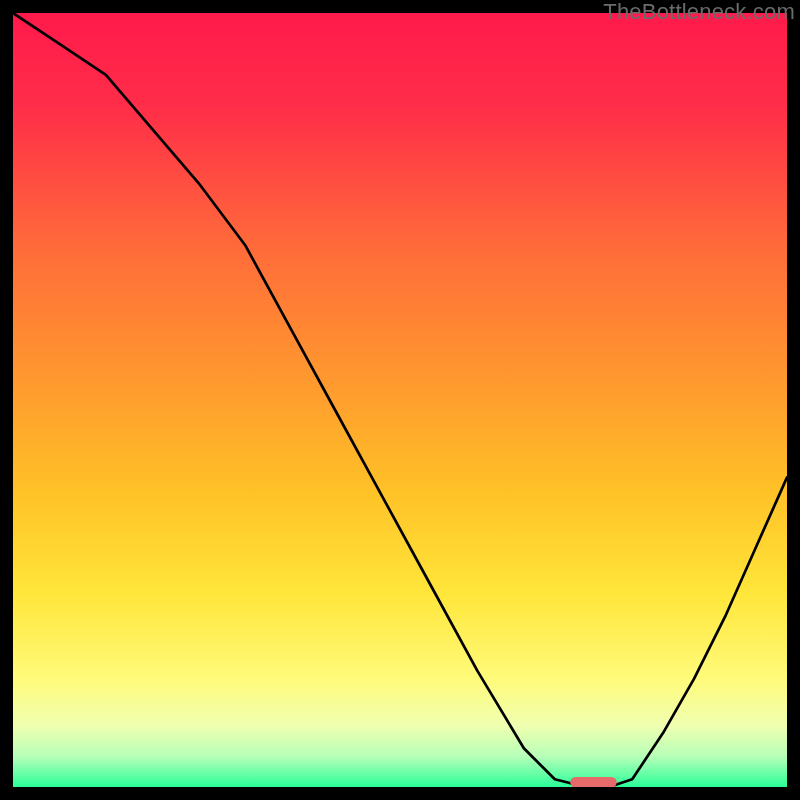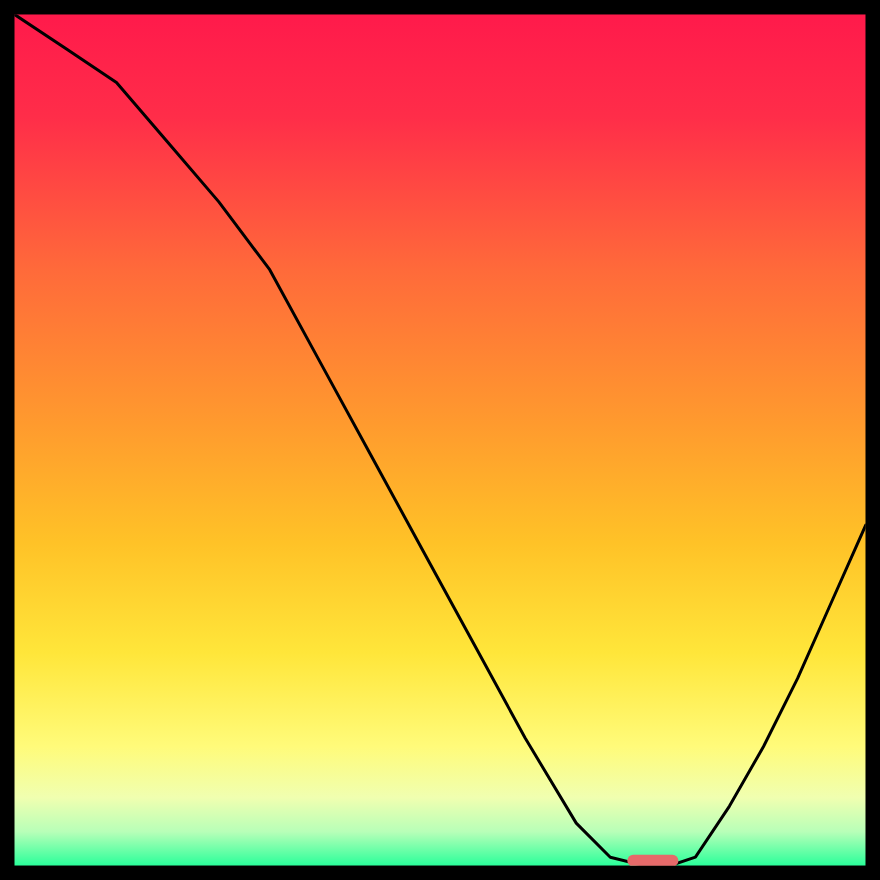--- a/index.html
+++ b/index.html
@@ -52,13 +52,14 @@
           <stop offset="86%" stop-color="#fffb7a"></stop>
           <stop offset="92%" stop-color="#f0ffb0"></stop>
           <stop offset="96%" stop-color="#b8ffb8"></stop>
           <stop offset="100%" stop-color="#2aff9a"></stop>
         </linearGradient>
     </defs>
     <rect x="0" y="0" width="100" height="100" fill="url(#bg)"></rect>
     <path id="curve" fill="none" stroke="#000000" stroke-width="0.35" stroke-linejoin="round" stroke-linecap="round" d="M0 0 L6 4 L12 8 L18 15 L24 22 L30 30 L36 41 L42 52 L48 63 L54 74 L60 85 L66 95 L70 99 L74 100 L77 100 L80 99 L84 93 L88 86 L92 78 L96 69 L100 60"></path>
     <rect id="marker" rx="0.7" ry="0.7" x="72" width="6" y="98.7" height="1.4" fill="#e66a6a"></rect>
   </svg>
+  <div class="watermark">TheBottleneck.com</div>
 </div>
 
 </body></html>

